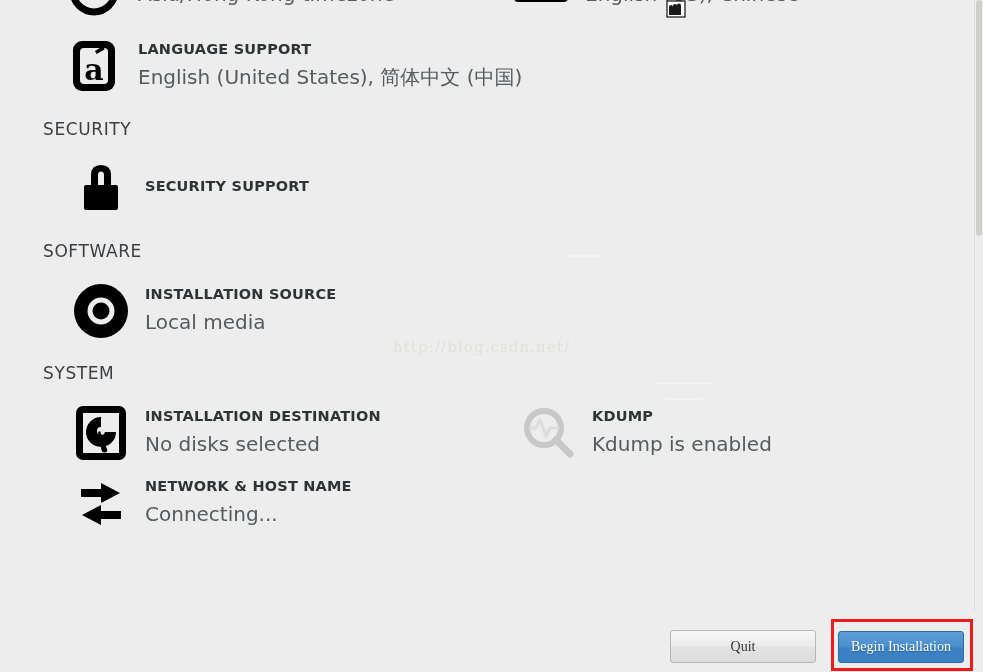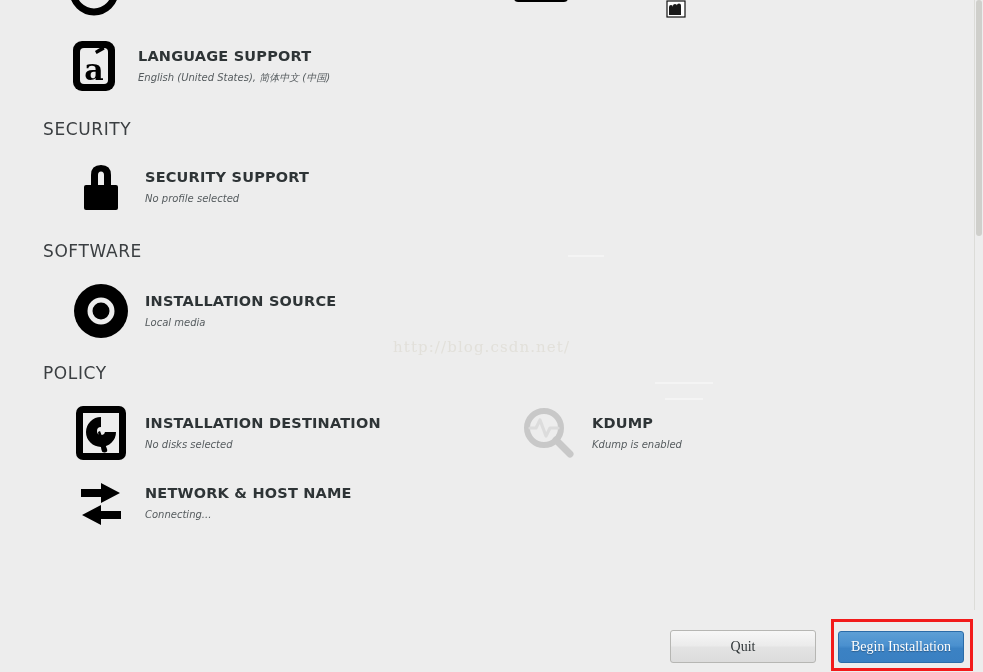--- a/index.html
+++ b/index.html
@@ -66,22 +66,21 @@
   }
   .spoke-title {
     font-size: 14.5px;
     font-weight: bold;
     color: #2e3436;
     letter-spacing: 0.2px;
     line-height: 1.35;
     white-space: nowrap;
   }
   .spoke-status {
-    font-size: 10px;
-    font-style: italic;
+    font-size: 20px;
     color: #555b5e;
     line-height: 1.45;
     margin-top: 4px;
     white-space: nowrap;
   }
   .spoke.disabled .spoke-title { color: #2e3436; }
   .spoke.disabled .spoke-status { color: #555b5e; }
 
   
   .icon-svg { display:block; }
@@ -269,21 +268,20 @@
 
     <div class="spoke" style="left:73px; top:159px;">
       <div class="spoke-icon">
         <svg class="icon-svg" width="56" height="56" viewBox="0 0 56 56" aria-hidden="true">
           <path d="M18 27 L18 16 Q18 6 28 6 Q38 6 38 16 L38 27 L31 27 L31 16 Q31 12.5 28 12.5 Q25 12.5 25 16 L25 27 Z" fill="#000000"></path>
           <rect x="11" y="26" width="34" height="25" rx="2" fill="#000000"></rect>
         </svg>
       </div>
       <div class="spoke-text">
         <div class="spoke-title">SECURITY SUPPORT</div>
-        <div class="spoke-status">No profile selected</div>
       </div>
     </div>
 
     <div class="section-title" style="left:43px; top:241px;">SOFTWARE</div>
 
     <div class="spoke" style="left:73px; top:283px;">
       <div class="spoke-icon">
         <svg class="icon-svg" width="56" height="56" viewBox="0 0 56 56" aria-hidden="true">
           <circle cx="28" cy="28" r="27" fill="#000000"></circle>
           <circle cx="28" cy="28" r="11" fill="none" stroke="#ededed" stroke-width="5"></circle>
@@ -292,21 +290,21 @@
       </div>
       <div class="spoke-text">
         <div class="spoke-title">INSTALLATION SOURCE</div>
         <div class="spoke-status">Local media</div>
       </div>
     </div>
 
 
     <div class="watermark">http://blog.csdn.net/</div>
 
-    <div class="section-title" style="left:43px; top:363px;">POLICY</div>
+    <div class="section-title" style="left:43px; top:363px;">SYSTEM</div>
 
     <div class="spoke" style="left:73px; top:405px;">
       <div class="spoke-icon">
         <svg class="icon-svg" width="56" height="56" viewBox="0 0 56 56" aria-hidden="true">
           <rect x="3" y="1" width="50" height="54" rx="7" fill="#000000"></rect>
           <rect x="10" y="8" width="36" height="40" fill="#ededed"></rect>
           <path d="M28 12 A15 15 0 1 0 28 42 A15 15 0 0 0 43 27 L28 27 Z" fill="#000000"></path>
           <circle cx="28" cy="26" r="4" fill="#ededed"></circle>
           <path d="M27 26 L34 44 Q35 47 32 47.5 Q29 48 28.5 45 L25 27 Z" fill="#000000"></path>
         </svg>

